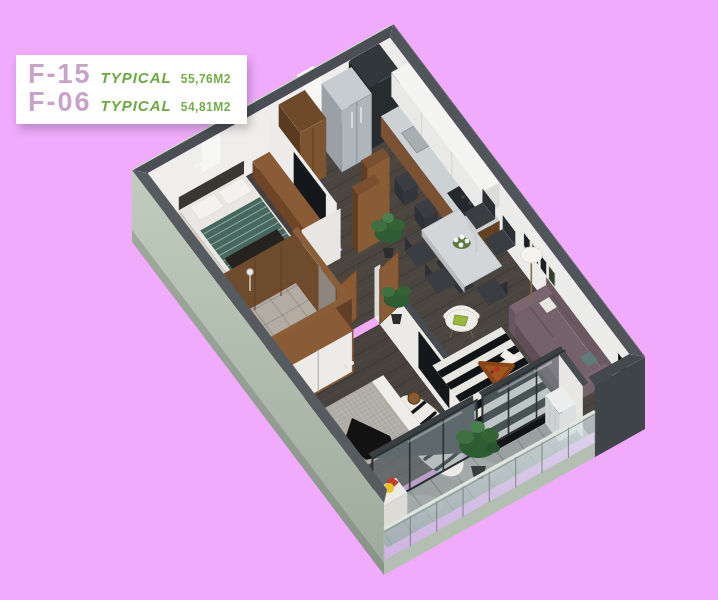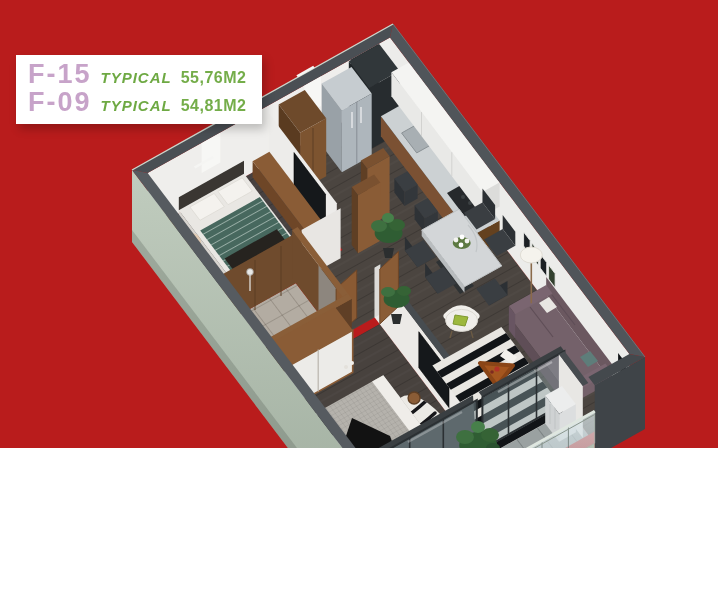--- a/index.html
+++ b/index.html
@@ -1,23 +1,23 @@
 <!DOCTYPE html>
 <html><head>
 <meta charset="utf-8">
 <style>
   html,body{margin:0;padding:0;background:#ffffff;}
-  .stage{position:relative;width:718px;height:448px;background:#b91c1c;overflow:hidden;
+  .stage{position:relative;width:718px;height:600px;background:#f0abfc;overflow:hidden;
          font-family:"Liberation Sans",sans-serif;}
   .legend-card{position:absolute;left:16px;top:55px;background:#ffffff;
                padding:5px 16px 7px 12px;box-shadow:3px 5px 9px rgba(0,0,0,0.22);}
   .legend-row{display:flex;align-items:baseline;gap:9px;line-height:1.05;}
   .unit-code{font-weight:bold;font-size:27px;letter-spacing:2px;color:#c7a3c9;}
   .unit-typical{font-weight:bold;font-size:15px;letter-spacing:1px;color:#6ea943;font-style:italic;}
-  .unit-area{font-weight:bold;font-size:16px;letter-spacing:0.5px;color:#74ad49;}
+  .unit-area{font-weight:bold;font-size:12px;letter-spacing:0.5px;color:#74ad49;}
   svg{position:absolute;left:0;top:0;}
 </style>
 </head>
 <body>
 
 <div class="stage">
 
 <svg width="718" height="600" viewBox="0 0 718 600">
   <defs>
     <pattern id="planks" width="0.38" height="12" patternUnits="userSpaceOnUse" patternTransform="matrix(25.2,33.3,-37.29,20.86,393,82)">
@@ -409,19 +409,19 @@
   </g>
 </svg>
 
 <div class="legend-card">
   <div class="legend-row">
     <span class="unit-code">F-15</span>
     <span class="unit-typical">TYPICAL</span>
     <span class="unit-area">55,76M2</span>
   </div>
   <div class="legend-row">
-    <span class="unit-code">F-09</span>
+    <span class="unit-code">F-06</span>
     <span class="unit-typical">TYPICAL</span>
     <span class="unit-area">54,81M2</span>
   </div>
 </div>
 
 </div>
 
 </body></html>

